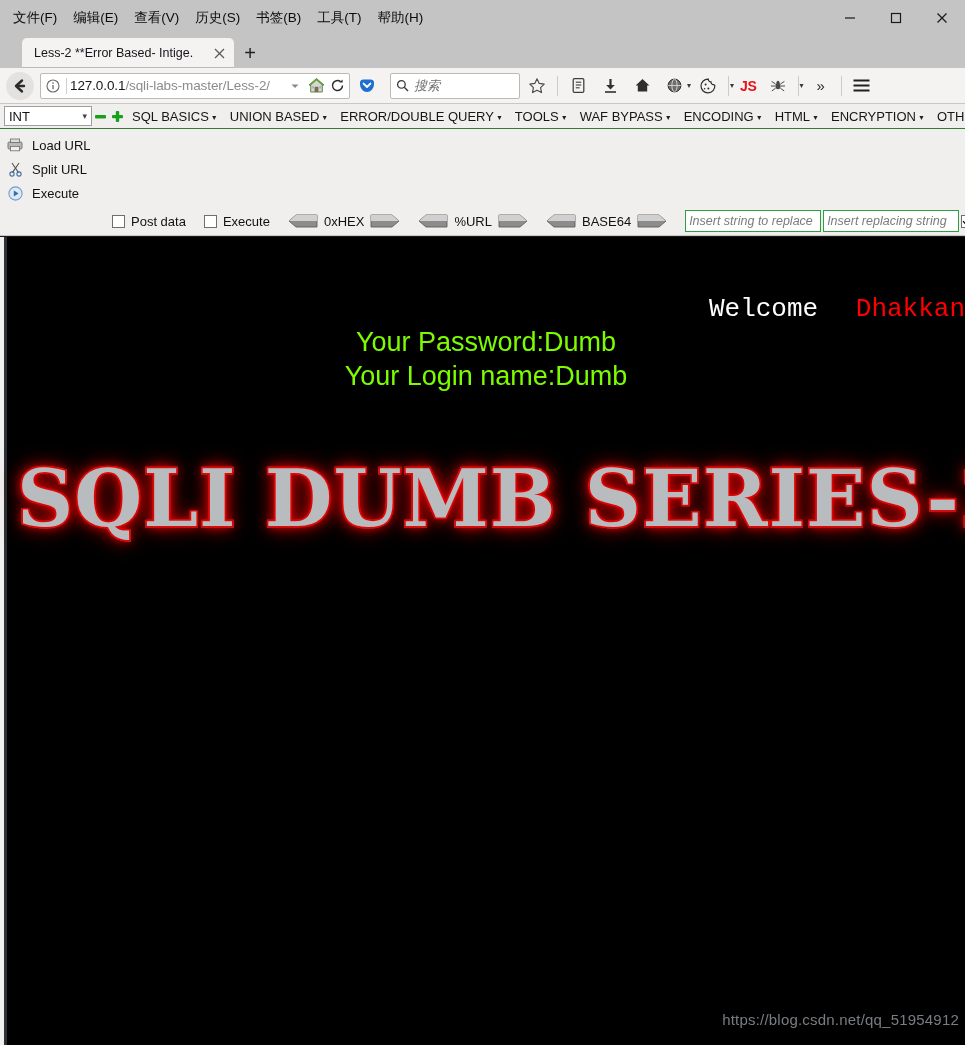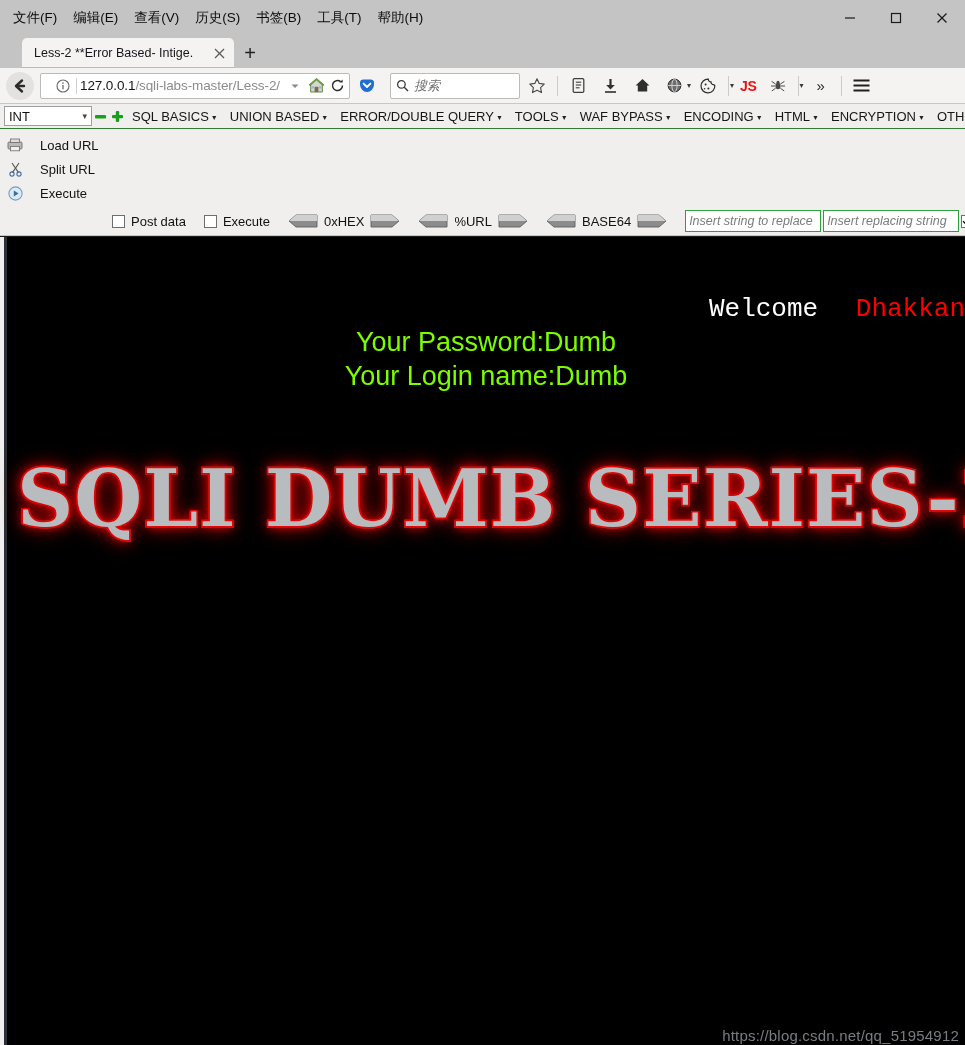--- a/index.html
+++ b/index.html
@@ -122,21 +122,21 @@
     flex: none;
   }
   #urlbar {
     flex: 0 0 310px;
     height: 26px;
     background: #ffffff;
     border: 1px solid #bcb9b6;
     border-radius: 2px;
     display: flex;
     align-items: center;
-    padding: 0 3px 0 12px;
+    padding: 0 3px 0 2px;
     gap: 3px;
   }
   #identity-icon {
     width: 20px; height: 20px;
     display: flex; align-items: center; justify-content: center;
     color: #5b5b5b;
     flex: none;
   }
   #url-sep {
     width: 1px; height: 16px; background: #d2cfcc; flex: none;
@@ -234,21 +234,21 @@
   }
   #hb-actions {
     width: 106px;
     flex: none;
     padding-left: 6px;
   }
   .hb-action {
     display: flex;
     align-items: center;
     height: 24px;
-    gap: 16px;
+    gap: 8px;
   }
   .hb-action .ic { width: 18px; display:flex; align-items:center; justify-content:center; }
   .hb-action .lbl { font-size: 13px; color: #121212; }
   #hb-textarea {
     flex: 1;
     margin-right: 4px;
     height: 70px;
     background: #ffffff;
     border: 1px solid #2e9e3f;
     border-radius: 6px;
@@ -368,21 +368,21 @@
     background-image: repeating-linear-gradient(
       115deg,
       #d8dadb 0px, #d8dadb 2px,
       #a8abad 2px, #a8abad 4px);
     -webkit-background-clip: text;
     background-clip: text;
   }
   #watermark {
     position: absolute;
     right: 6px;
-    bottom: 2px;
+    bottom: 18px;
     font-size: 15px;
     color: #8e9398;
     white-space: nowrap;
     letter-spacing: 0.2px;
     opacity: 0.85;
   }
 </style>
 </head>
 <body>
 

